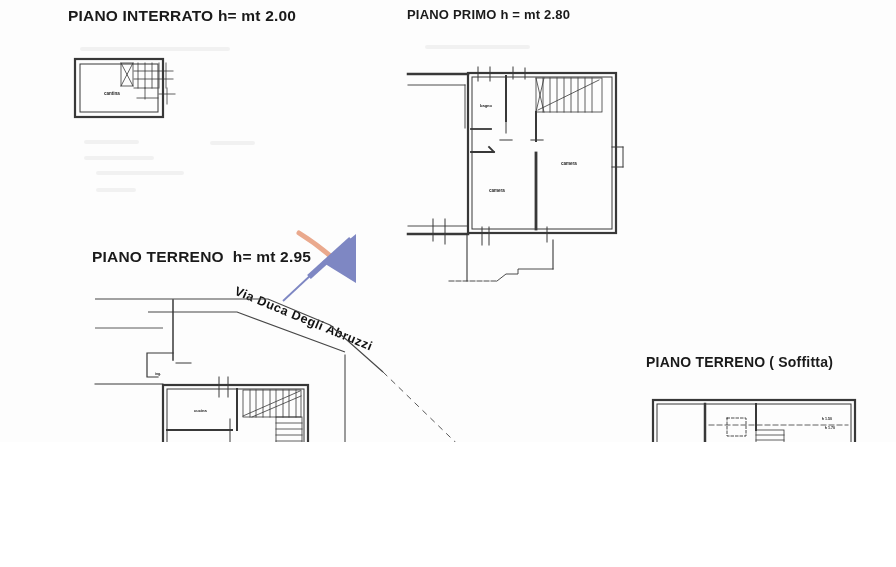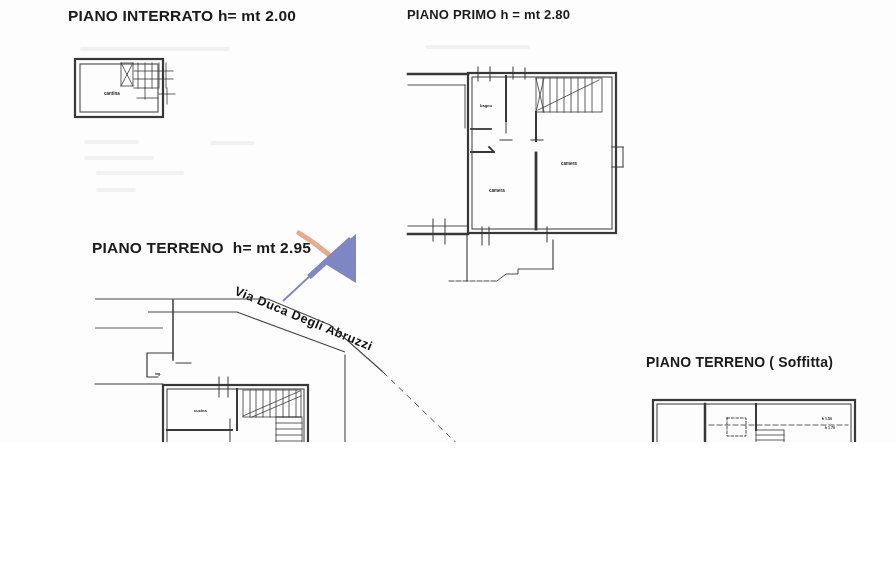--- a/index.html
+++ b/index.html
@@ -2,21 +2,21 @@
 <html style="--ink: #383838; --paper: #fdfdfd;"><head>
 <meta charset="utf-8">
 <style>
   :root { --ink:#383838; --paper:#fdfdfd; }
   html,body{margin:0;padding:0;}
   body{width:896px;height:567px;font-family:"Liberation Sans",sans-serif;}
   .page{position:relative;width:896px;height:442px;background:var(--paper);overflow:hidden;}
   .plan-title{position:absolute;font-weight:bold;color:#1a1a1a;white-space:pre;letter-spacing:.2px;}
   #title-interrato{left:68px;top:7px;font-size:15.5px;}
   #title-primo{left:399px;top:7px;font-size:13px;margin-left:8px;}
-  #title-terreno{left:92px;top:239px;font-size:15.5px;}
+  #title-terreno{left:92px;top:248px;font-size:15.5px;}
   #title-secondo{left:646px;top:354px;font-size:14px;}
   .street-label{position:absolute;left:238px;top:284px;font-size:12.5px;font-weight:bold;color:#111;
                 letter-spacing:.6px;transform:rotate(22.5deg);transform-origin:0 0;white-space:pre;}
   svg.plan-layer{position:absolute;left:0;top:0;}
   .ln{stroke:var(--ink);fill:none;stroke-linecap:square;}
   .w08{stroke-width:.8}.w09{stroke-width:.9}.w1{stroke-width:1}.w11{stroke-width:1.1}
   .w12{stroke-width:1.2}.w15{stroke-width:1.5}.w18{stroke-width:1.8}.w2{stroke-width:2}
   .w22{stroke-width:2.2}.w25{stroke-width:2.5}.w28{stroke-width:2.8}
   .dash{stroke-dasharray:5 3}
   .dash2{stroke-dasharray:2.5 2}

